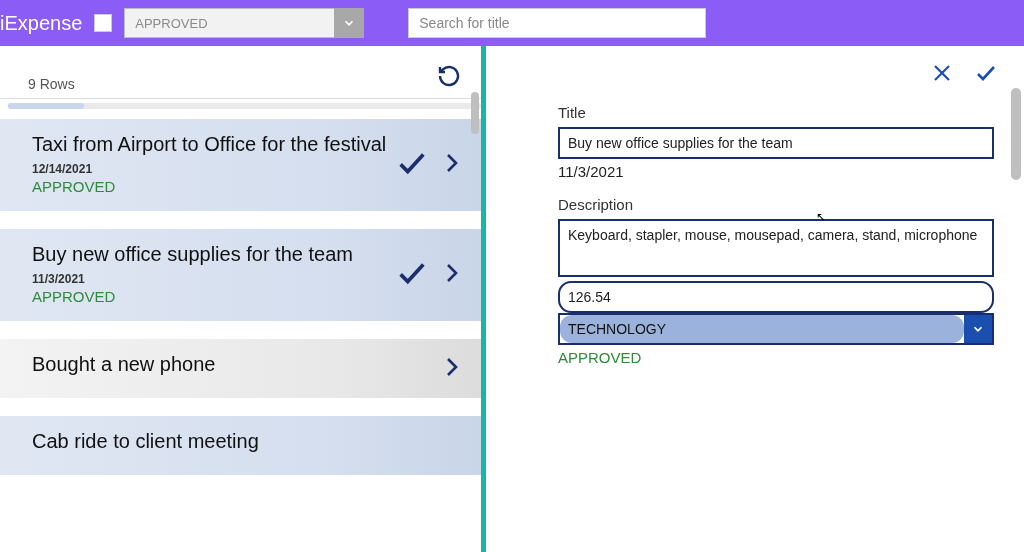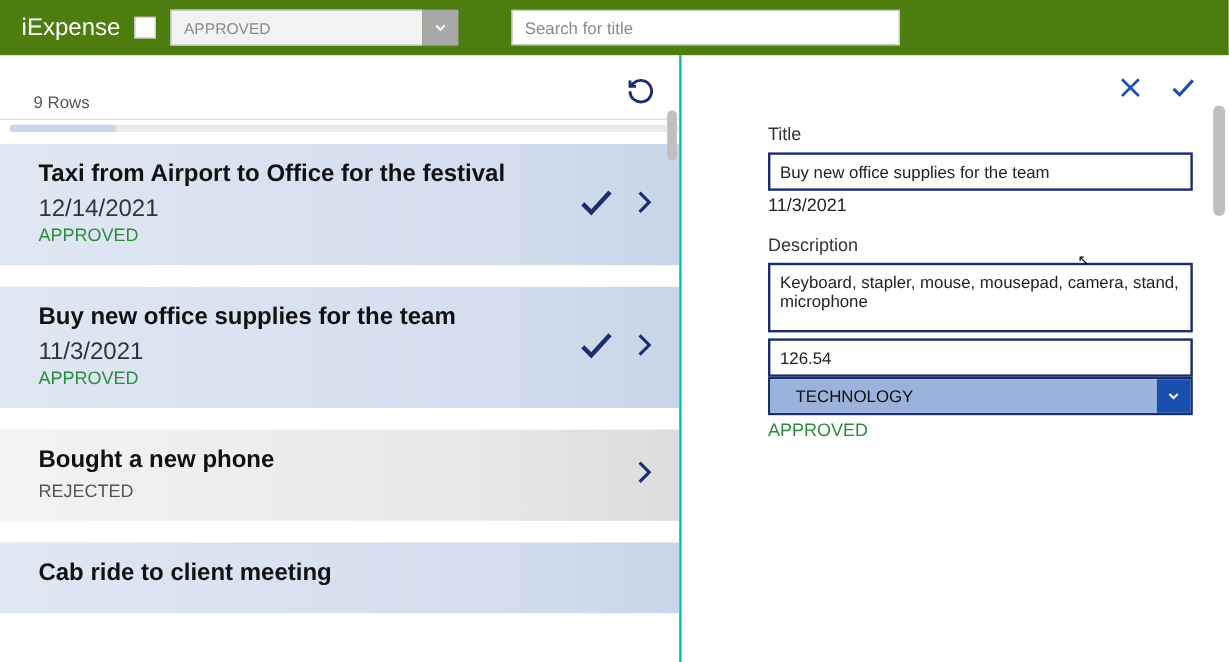--- a/index.html
+++ b/index.html
@@ -4,25 +4,25 @@
 <style>
   * { box-sizing: border-box; margin: 0; padding: 0; }
   body {
     font-family: "Segoe UI", Arial, sans-serif;
     background: #fff;
     width: 1024px;
     height: 552px;
     overflow: hidden;
   }
   .header {
-    background: #4d7c0f;
+    background: #8b5cf6;
     height: 46px;
     display: flex;
     align-items: center;
-    padding: 0 18px;
+    padding: 0 0;
     gap: 12px;
   }
   .app-title {
     color: #fff;
     font-size: 20px;
     font-weight: 400;
   }
   .checkbox {
     width: 18px;
     height: 18px;
@@ -49,43 +49,43 @@
   .status-dropdown .chev {
     width: 30px;
     background: #a8a8a8;
     display: flex;
     align-items: center;
     justify-content: center;
   }
   .status-dropdown .chev svg { stroke: #fff; }
   .search-box {
     height: 30px;
-    width: 324px;
+    width: 298px;
     background: #fff;
     border: 1px solid #ccc;
     margin-left: 32px;
   }
   .search-box input {
     width: 100%;
     height: 100%;
     border: none;
     outline: none;
     padding: 0 10px;
     font-size: 14px;
     color: #333;
   }
   .search-box input::placeholder { color: #888; }
 
   .body {
     display: flex;
     height: calc(100% - 46px);
   }
   .left-panel {
-    width: 568px;
-    border-right: 2px solid #14b8a6;
+    width: 486px;
+    border-right: 5px solid #14b8a6;
     display: flex;
     flex-direction: column;
     position: relative;
   }
   .right-panel {
     flex: 1;
     position: relative;
     display: flex;
     flex-direction: column;
   }
@@ -129,28 +129,29 @@
     position: relative;
   }
   .list-item.alt {
     background: linear-gradient(to right, #e0e7f3 0%, #d4deee 70%, #c9d5e8 100%);
   }
   .list-item.plain {
     background: linear-gradient(to right, #f3f3f3 0%, #e8e8e8 70%, #dcdcdc 100%);
   }
   .item-title {
     font-size: 20px;
-    font-weight: 700;
+    font-weight: 400;
     color: #111;
     margin-bottom: 6px;
   }
   .item-date {
-    font-size: 20px;
+    font-size: 12px;
     color: #333;
     margin-bottom: 2px;
+    font-weight: bold;
   }
   .item-status {
     font-size: 15px;
   }
   .st-approved { color: #2e8b3d; }
   .st-rejected { color: #555; }
 
   .item-actions {
     position: absolute;
     right: 18px;
@@ -210,40 +211,41 @@
     font-size: 14px;
     color: #222;
     padding: 6px 8px;
     background: #fff;
     font-family: inherit;
   }
   .textarea {
     height: 58px;
     resize: none;
   }
-  .num-input { width: 100%; }
+  .num-input { width: 100%; border-radius: 13px; }
   .readonly-value {
     font-size: 15px;
     color: #222;
     padding: 4px 0 2px 0;
   }
   .select-wrap {
     display: flex;
     width: 100%;
     border: 2px solid #1a2e6e;
     height: 32px;
   }
   .select-wrap .sel-val {
     flex: 1;
     background: #9bb3dc;
     color: #111;
     font-size: 14px;
     display: flex;
     align-items: center;
-    padding: 0 21px;
+    padding: 0 8px;
+    border-radius: 12px;
   }
   .select-wrap .sel-btn {
     width: 28px;
     background: #1a4fb0;
     display: flex;
     align-items: center;
     justify-content: center;
   }
   .select-wrap .sel-btn svg { stroke: #fff; }
   .status-value {
@@ -318,21 +320,20 @@
                 <polyline points="4 13 9 18 20 6"></polyline>
               </svg></span>
           <span><svg width="24" height="30" viewBox="0 0 24 24" fill="none" stroke-width="2.6">
                 <polyline points="9 4 17 12 9 20"></polyline>
               </svg></span>
         </div>
       </div>
 
       <div class="list-item plain">
         <div class="item-title">Bought a new phone</div>
-        <div class="item-status st-rejected">REJECTED</div>
         <div class="item-actions">
           <span><svg width="24" height="30" viewBox="0 0 24 24" fill="none" stroke-width="2.6">
                 <polyline points="9 4 17 12 9 20"></polyline>
               </svg></span>
         </div>
       </div>
 
       <div class="list-item alt">
         <div class="item-title">Cab ride to client meeting</div>
       </div>

